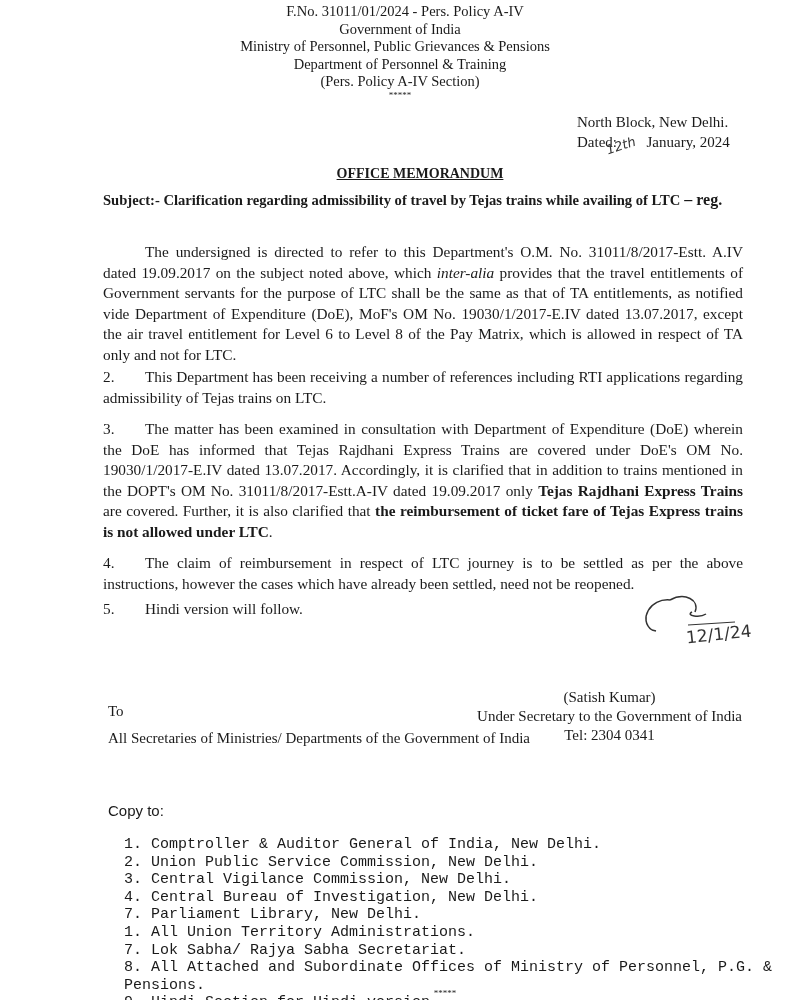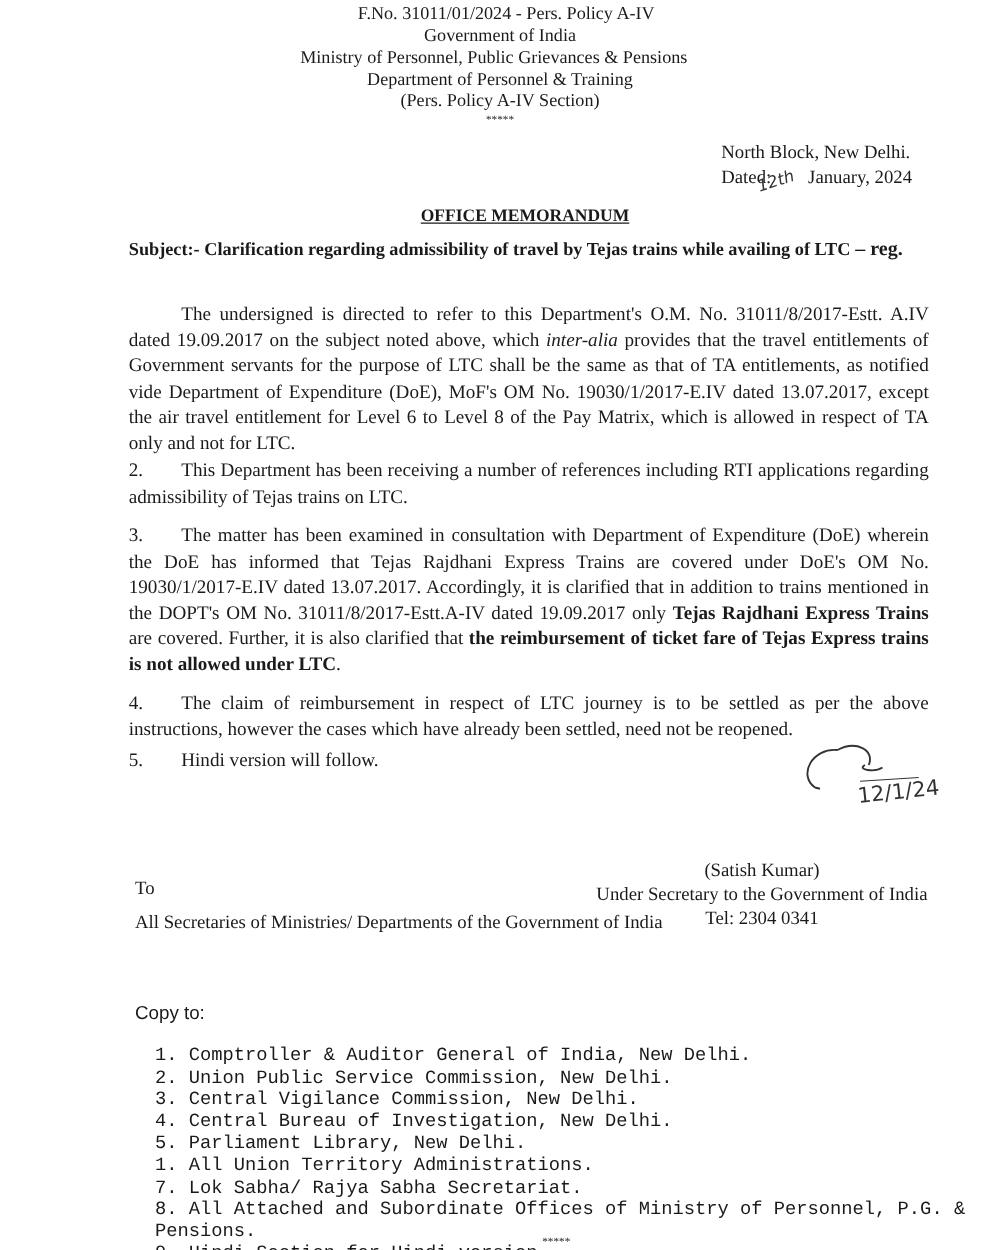--- a/index.html
+++ b/index.html
@@ -104,20 +104,20 @@
 <div class="addr">
   <div>All Secretaries of Ministries/ Departments of the Government of India</div>
 </div>
 
 <div class="copy-h">Copy to:</div>
 <ul class="copy-list">
   <li>1. Comptroller &amp; Auditor General of India, New Delhi.</li>
   <li>2. Union Public Service Commission, New Delhi.</li>
   <li>3. Central Vigilance Commission, New Delhi.</li>
   <li>4. Central Bureau of Investigation, New Delhi.</li>
-  <li>5. Parliament Library, New Delhi.</li>
+  <li>7. Parliament Library, New Delhi.</li>
   <li>1. All Union Territory Administrations.</li>
   <li>7. Lok Sabha/ Rajya Sabha Secretariat.</li>
   <li>8. All Attached and Subordinate Offices of Ministry of Personnel, P.G. &amp; Pensions.</li>
   <li>9. Hindi Section for Hindi version.</li>
 </ul>
 
 <div class="end-stars">*****</div>
 
 </body></html>

